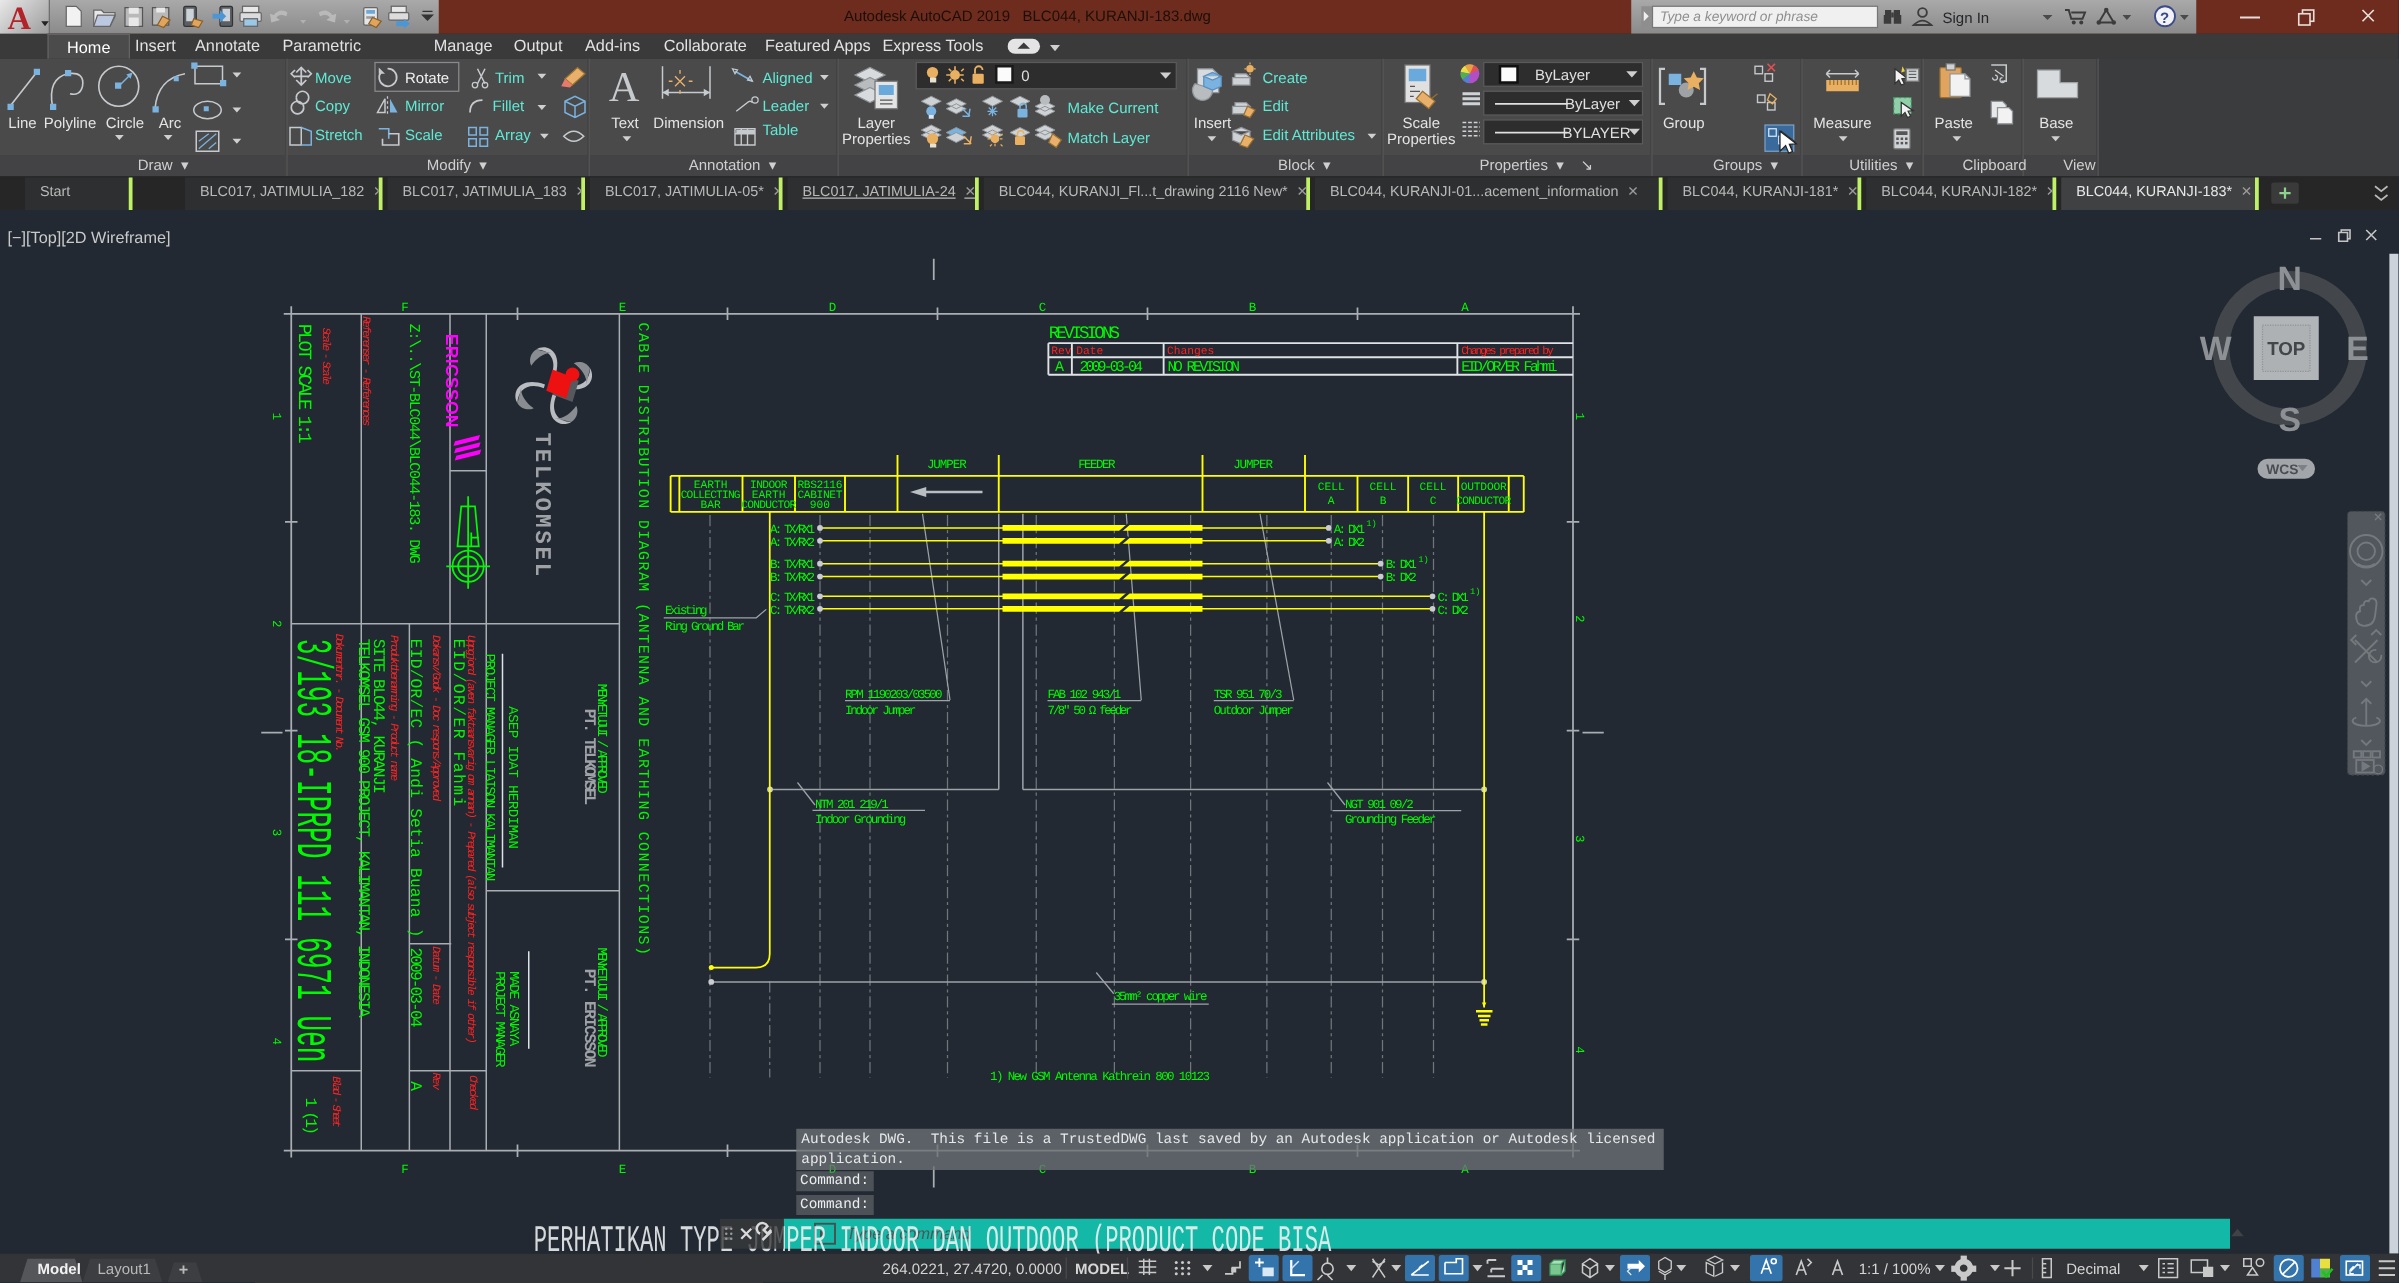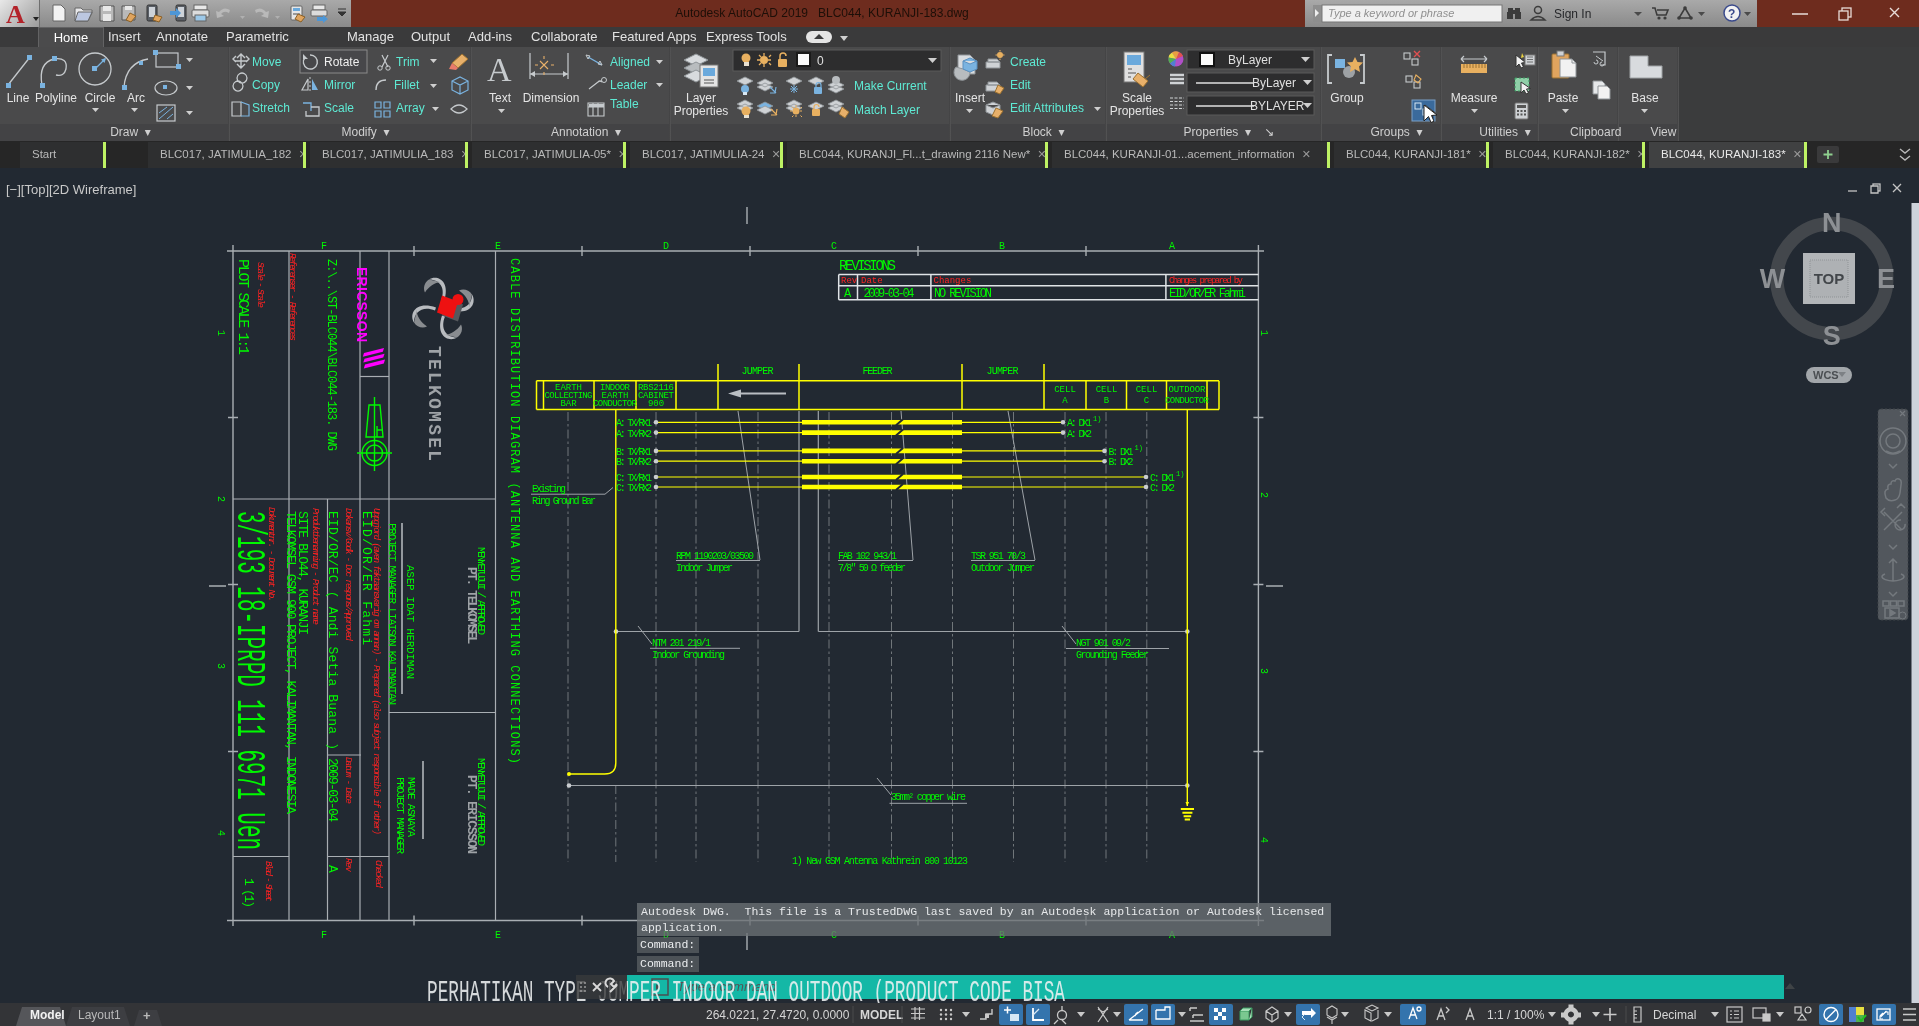--- a/index.html
+++ b/index.html
@@ -428,21 +428,21 @@
     <div class="plabel" style="left:1440px;width:97px;">Utilities &nbsp;▾</div>
     <div class="plabel" style="left:1537px;width:80px;">Clipboard</div>
     <div class="plabel" style="left:1617px;width:60px;">View &nbsp;▾</div>
   </div>
 
   <div id="filetabs">
     <div class="ftab" style="left:20px;width:86px;">Start</div>
     <div class="ftab" style="left:148px;width:158px;">BLC017, JATIMULIA_182<span class="x">✕</span></div>
     <div class="ftab" style="left:310px;width:158px;">BLC017, JATIMULIA_183<span class="x">✕</span></div>
     <div class="ftab" style="left:472px;width:154px;">BLC017, JATIMULIA-05*<span class="x">✕</span></div>
-    <div class="ftab" style="left:630px;width:153px;">BLC017, JATIMULIA-24<span class="x">✕</span></div>
+    <div class="ftab" style="left:630px;width:153px;text-decoration:underline;">BLC017, JATIMULIA-24<span class="x">✕</span></div>
     <div class="ftab" style="left:787px;width:261px;">BLC044, KURANJI_Fl...t_drawing 2116 New*<span class="x">✕</span></div>
     <div class="ftab" style="left:1052px;width:278px;">BLC044, KURANJI-01...acement_information<span class="x">✕</span></div>
     <div class="ftab" style="left:1334px;width:155px;">BLC044, KURANJI-181*<span class="x">✕</span></div>
     <div class="ftab" style="left:1493px;width:152px;">BLC044, KURANJI-182*<span class="x">✕</span></div>
     <div class="ftab ftabactive" style="left:1649px;width:158px;">BLC044, KURANJI-183*<span class="x">✕</span></div>
     <svg class="abs" style="left:1815px;top:3px" width="104" height="22">
       <rect x="2" y="2" width="22" height="17" rx="2" fill="#3a3a3b"></rect>
       <path d="M13 6 v9 m-4.5 -4.5 h9" stroke="#8fd08f" stroke-width="1.8"></path>
       <path d="M85 5 l5 4 5 -4 m-10 7 l5 4 5 -4" stroke="#b9b9b9" stroke-width="1.4" fill="none"></path>
     </svg>

